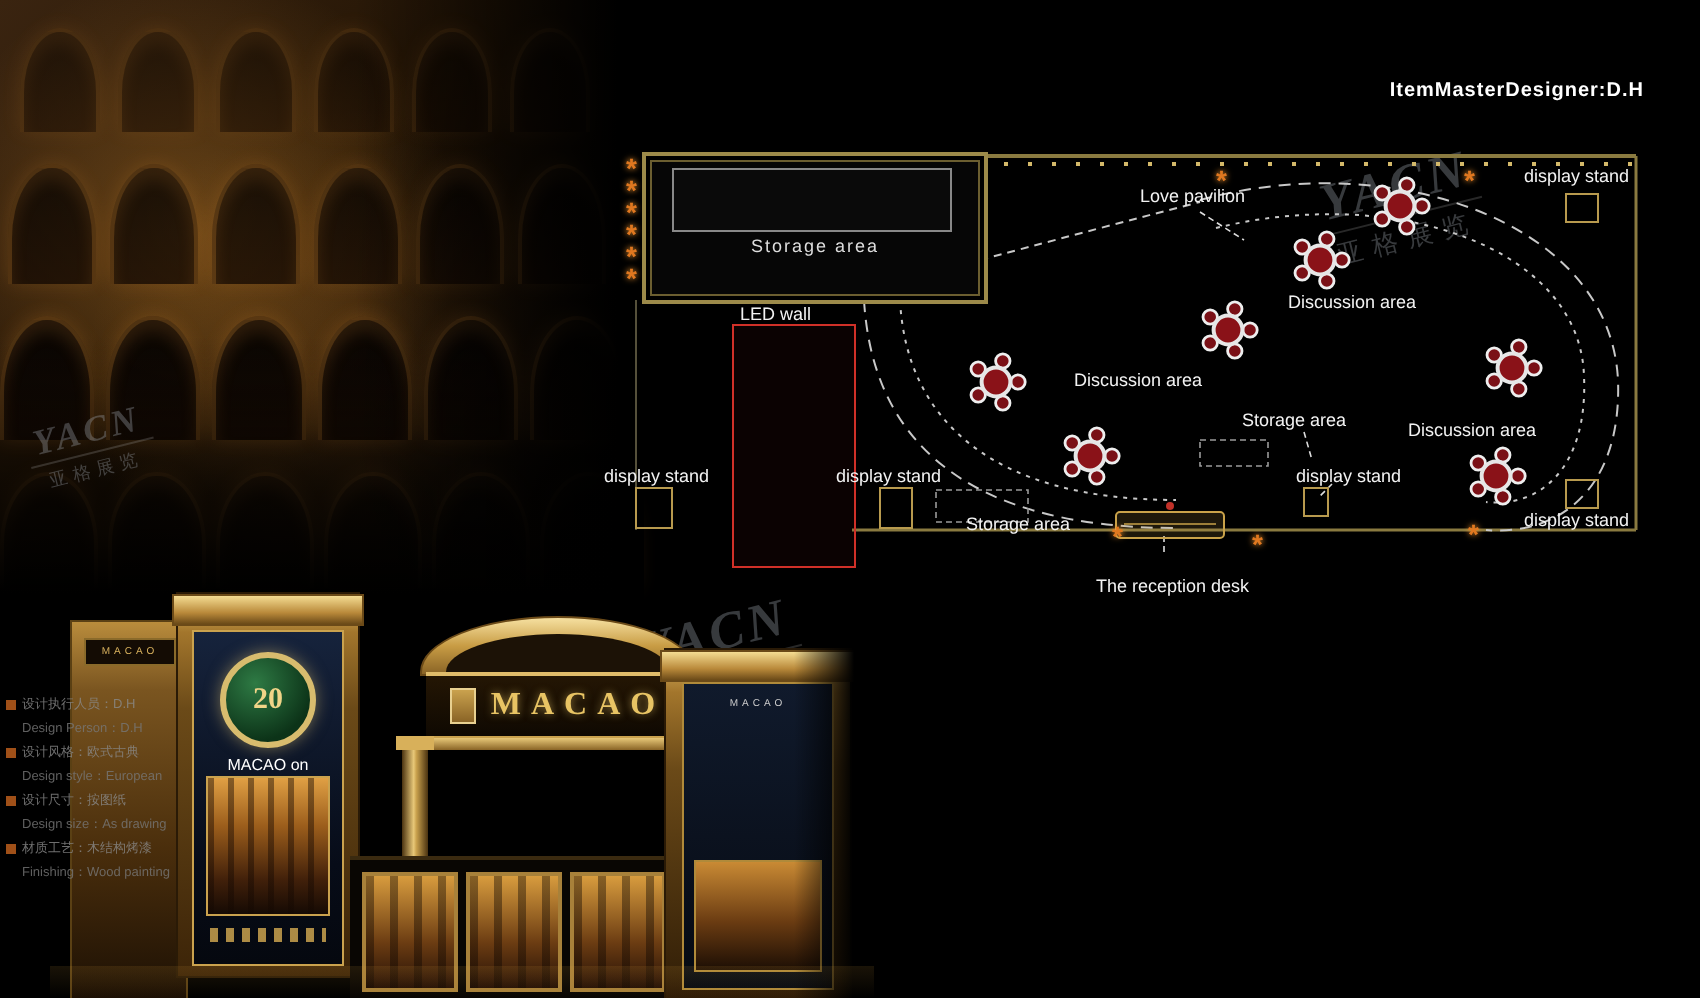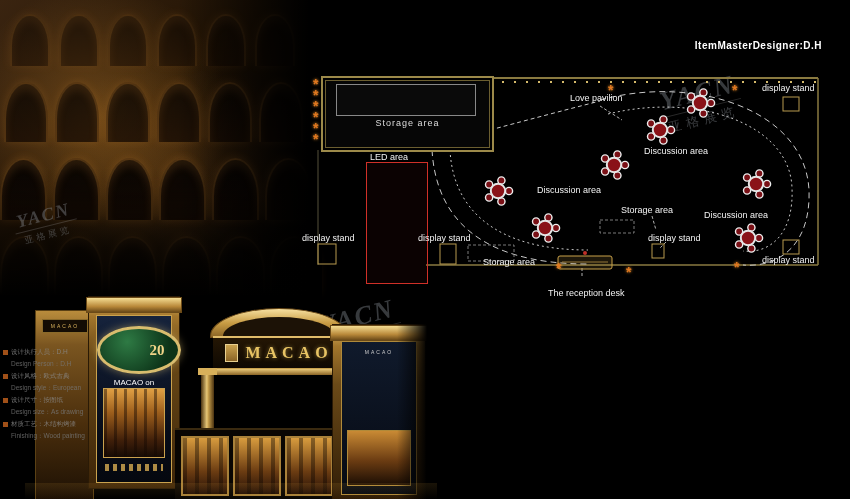--- a/index.html
+++ b/index.html
@@ -59,21 +59,21 @@
   .b-left-tower{position:absolute;left:63px;top:8px;width:90px;height:191px;border:1px solid #2a1a06;
     background:linear-gradient(180deg,#e2bd6a,#a3762c 10%,#6b4a18 30%,#3c2408 100%);}
   .b-cornice{position:absolute;left:-3px;right:-3px;top:0;height:14px;border:1px solid #6b4a18;
     background:linear-gradient(180deg,#f4dc92,#b9893a 60%,#6b4a18);}
   .b-panel{position:absolute;left:7px;right:7px;top:18px;bottom:5px;border:1px solid #caa24e;
     background:linear-gradient(180deg,#16233c,#070c18 70%,#05080f);}
   .badge{width:42px;height:42px;margin:10px auto 4px;border-radius:50%;
     background:radial-gradient(circle at 35% 30%,#2e7a44,#0c3318 72%);
     border:3px solid #d8bc6e;box-shadow:0 0 8px rgba(216,188,110,.5);
     display:flex;align-items:center;justify-content:center;
-    color:#f0d488;font-weight:bold;font-size:15px;font-family:"Liberation Serif",serif;padding-left:36px;}
+    color:#f0d488;font-weight:bold;font-size:15px;font-family:"Liberation Serif",serif;}
   .sample{color:#fff;font-size:8px;text-align:center;line-height:10px;margin-top:2px;}
   .b-pic{position:absolute;left:6px;right:6px;bottom:24px;height:68px;border:1px solid #caa24e;
     background:repeating-linear-gradient(90deg,rgba(20,8,2,.45) 0 3px,rgba(0,0,0,0) 3px 10px),
       linear-gradient(180deg,#e0a044 0%,#9c5e1c 35%,#41200a 75%,#150a04 100%);}
   .b-goldline{position:absolute;left:8px;right:8px;bottom:11px;height:7px;opacity:.85;
     background:repeating-linear-gradient(90deg,#caa24e 0 4px,transparent 4px 8px);}
   .b-arch-sign{position:absolute;left:185px;top:20px;width:138px;height:70px;}
   .arch-top{position:absolute;left:0;top:0;width:136px;height:28px;border:1px solid #6b4a18;
     background:linear-gradient(180deg,#f6e0a0,#c89c44 50%,#8a6426);
     border-radius:69px 69px 0 0 / 28px 28px 0 0;}
@@ -250,21 +250,21 @@
     <span class="flw" style="left:13px;top:56px">*</span>
     <span class="flw" style="left:13px;top:67px">*</span>
     <span class="flw" style="left:256px;top:196px">*</span>
     <span class="flw" style="left:326px;top:200px">*</span>
     <span class="flw" style="left:434px;top:195px">*</span>
     <span class="flw" style="left:308px;top:18px">*</span>
     <span class="flw" style="left:432px;top:18px">*</span>
 
     <div class="plan-label" style="left:270px;top:25px">Love pavilion</div>
     <div class="plan-label" style="left:462px;top:15px">display stand</div>
-    <div class="plan-label" style="left:70px;top:84px">LED area</div>
+    <div class="plan-label" style="left:70px;top:84px">LED wall</div>
     <div class="plan-label" style="left:344px;top:78px">Discussion area</div>
     <div class="plan-label" style="left:237px;top:117px">Discussion area</div>
     <div class="plan-label" style="left:404px;top:142px">Discussion area</div>
     <div class="plan-label" style="left:321px;top:137px">Storage area</div>
     <div class="plan-label" style="left:348px;top:165px">display stand</div>
     <div class="plan-label" style="left:2px;top:165px">display stand</div>
     <div class="plan-label" style="left:118px;top:165px">display stand</div>
     <div class="plan-label" style="left:183px;top:189px">Storage area</div>
     <div class="plan-label" style="left:248px;top:220px">The reception desk</div>
     <div class="plan-label" style="left:462px;top:187px">display stand</div>

